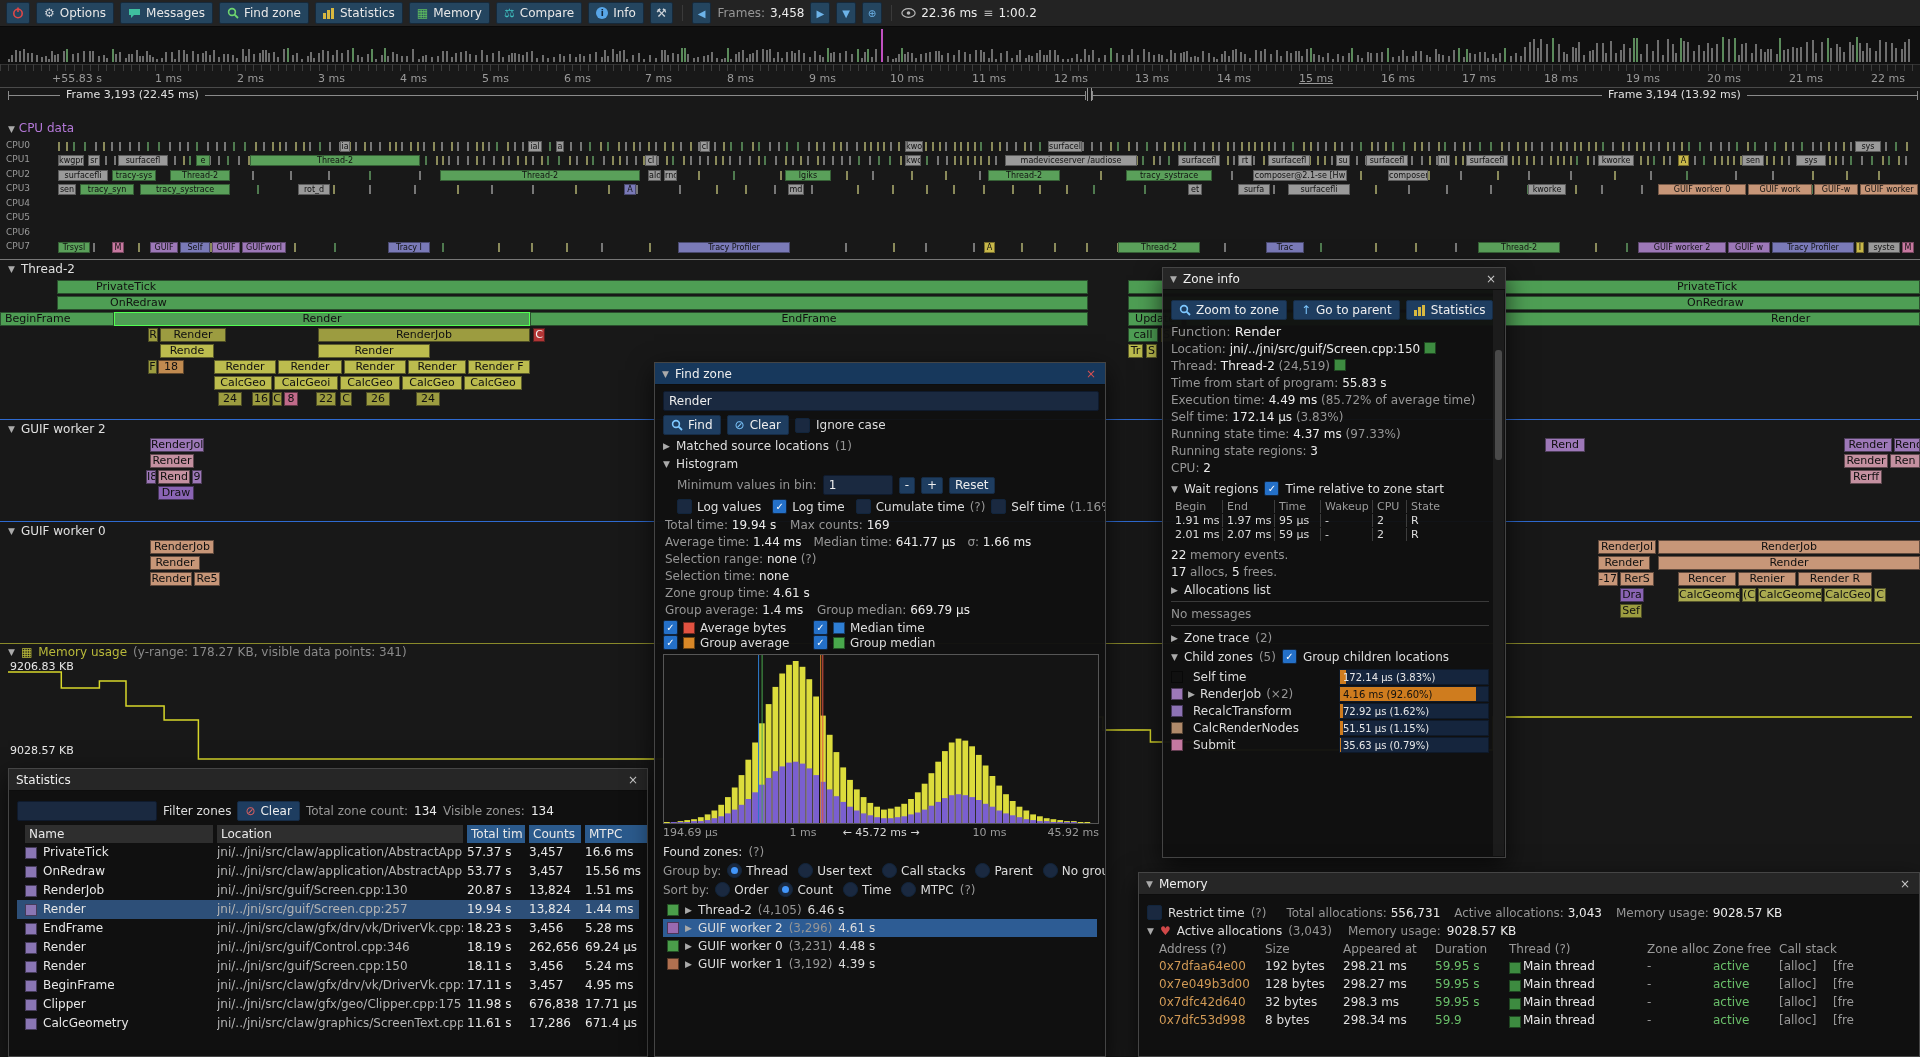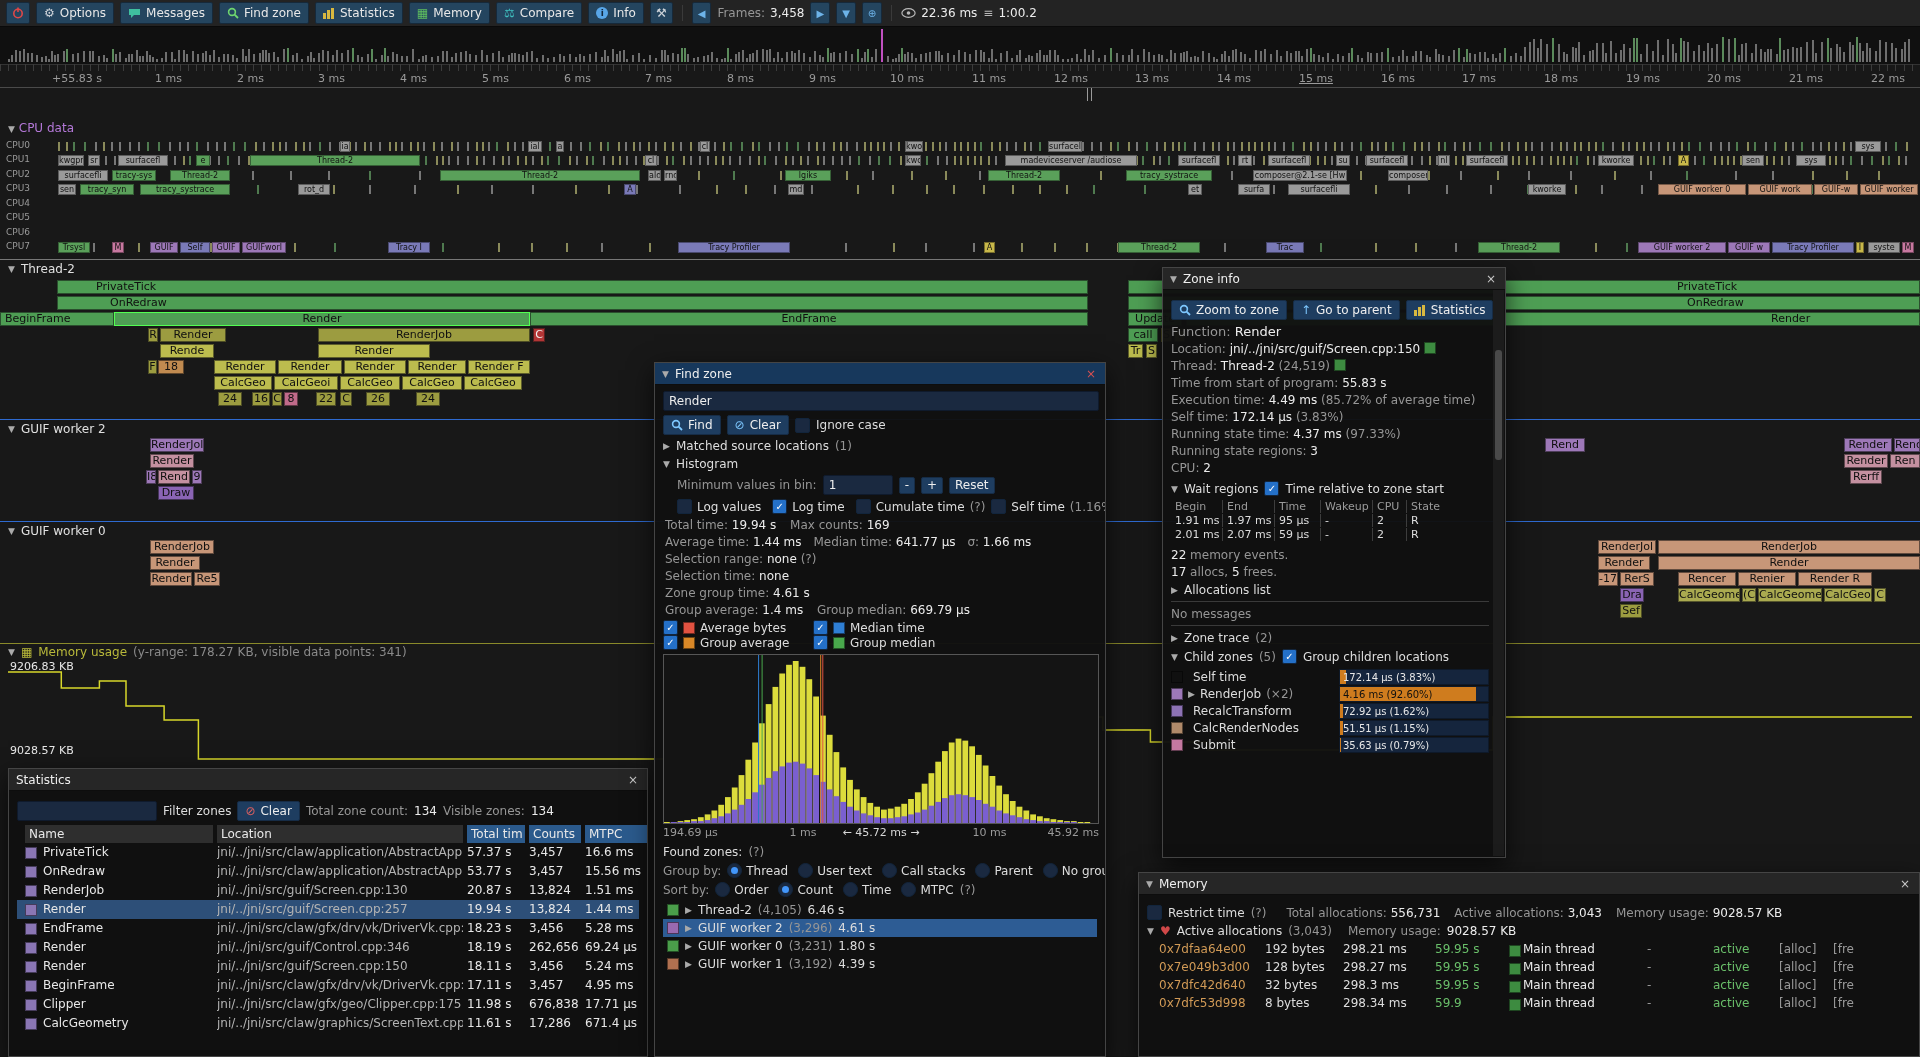--- a/index.html
+++ b/index.html
@@ -642,20 +642,34 @@
         <span class="rlabel" style="left: 1381px;">16 ms</span>
         <span class="rlabel" style="left: 1462px;">17 ms</span>
         <span class="rlabel" style="left: 1544px;">18 ms</span>
         <span class="rlabel" style="left: 1626px;">19 ms</span>
         <span class="rlabel" style="left: 1707px;">20 ms</span>
         <span class="rlabel" style="left: 1789px;">21 ms</span>
         <span class="rlabel" style="left: 1871px;">22 ms</span>
       </div>
   </div>
 
+  <div class="framerow">
+    <div>
+
+        <div>
+          <div class="fline" style="left: 8px; width: 1078px;"></div>
+          <span class="flabel" style="left: 60px;">Frame 3,193 (22.45 ms)</span>
+        </div>
+
+        <div>
+          <div class="fline" style="left: 1092px; width: 826px;"></div>
+          <span class="flabel" style="left: 1602px;">Frame 3,194 (13.92 ms)</span>
+        </div>
+      </div>
+  </div>
   <div class="fdiv" style="left:1087px"></div>
   <div class="fdiv" style="left:1091px"></div>
 
   <div class="cpuheader">
     <span class="arrow-sm">▼</span>
     <span>CPU data</span>
   </div>
   <div>
 
   <span class="cpulabel" style="top: 140px;">CPU0</span>
@@ -1915,21 +1929,21 @@
             <span>GUIF worker 2</span>
             <span class="glbl">(3,296)</span>
             <span>4.61 s</span>
           </div>
 
           <div class="grow">
             <span class="sq" style="background: rgb(74, 158, 74);"></span>
             <span class="arrow-sm">▶</span>
             <span>GUIF worker 0</span>
             <span class="glbl">(3,231)</span>
-            <span>1.80 s</span>
+            <span>4.48 s</span>
           </div>
 
           <div class="grow">
             <span class="sq" style="background: rgb(176, 112, 80);"></span>
             <span class="arrow-sm">▶</span>
             <span>GUIF worker 1</span>
             <span class="glbl">(3,192)</span>
             <span>4.39 s</span>
           </div>
         </div>
@@ -2158,20 +2172,30 @@
           </span>
       </div>
       <div class="row">
         <span class="arrow-sm">▼</span>
         <span style="color:#d04848">♥</span>
         <span>Active allocations</span>
         <span class="glbl">(3,043)</span>
         <span class="glbl" style="margin-left:10px">Memory usage:</span>
         <span class="gval">9028.57 KB</span>
       </div>
+      <div class="mhead">
+        <span class="mco0">Address (?)</span>
+        <span class="mco1">Size</span>
+        <span class="mco2">Appeared at</span>
+        <span class="mco3">Duration</span>
+        <span class="mco4">Thread (?)</span>
+        <span class="mco5">Zone alloc</span>
+        <span class="mco6">Zone free</span>
+        <span class="mco7">Call stack</span>
+      </div>
       <div>
 
           <div class="mrow">
             <span class="mco0 addr">0x7dfaa64e00</span>
             <span class="mco1">192 bytes</span>
             <span class="mco2">298.21 ms</span>
             <span class="mco3 dur">59.95 s</span>
             <span class="sq mco4 msq" style="background:#3d8b40"></span>
             <span class="mthreadtxt" style="position:absolute">Main thread</span>
             <span class="mco5 glbl">-</span>

